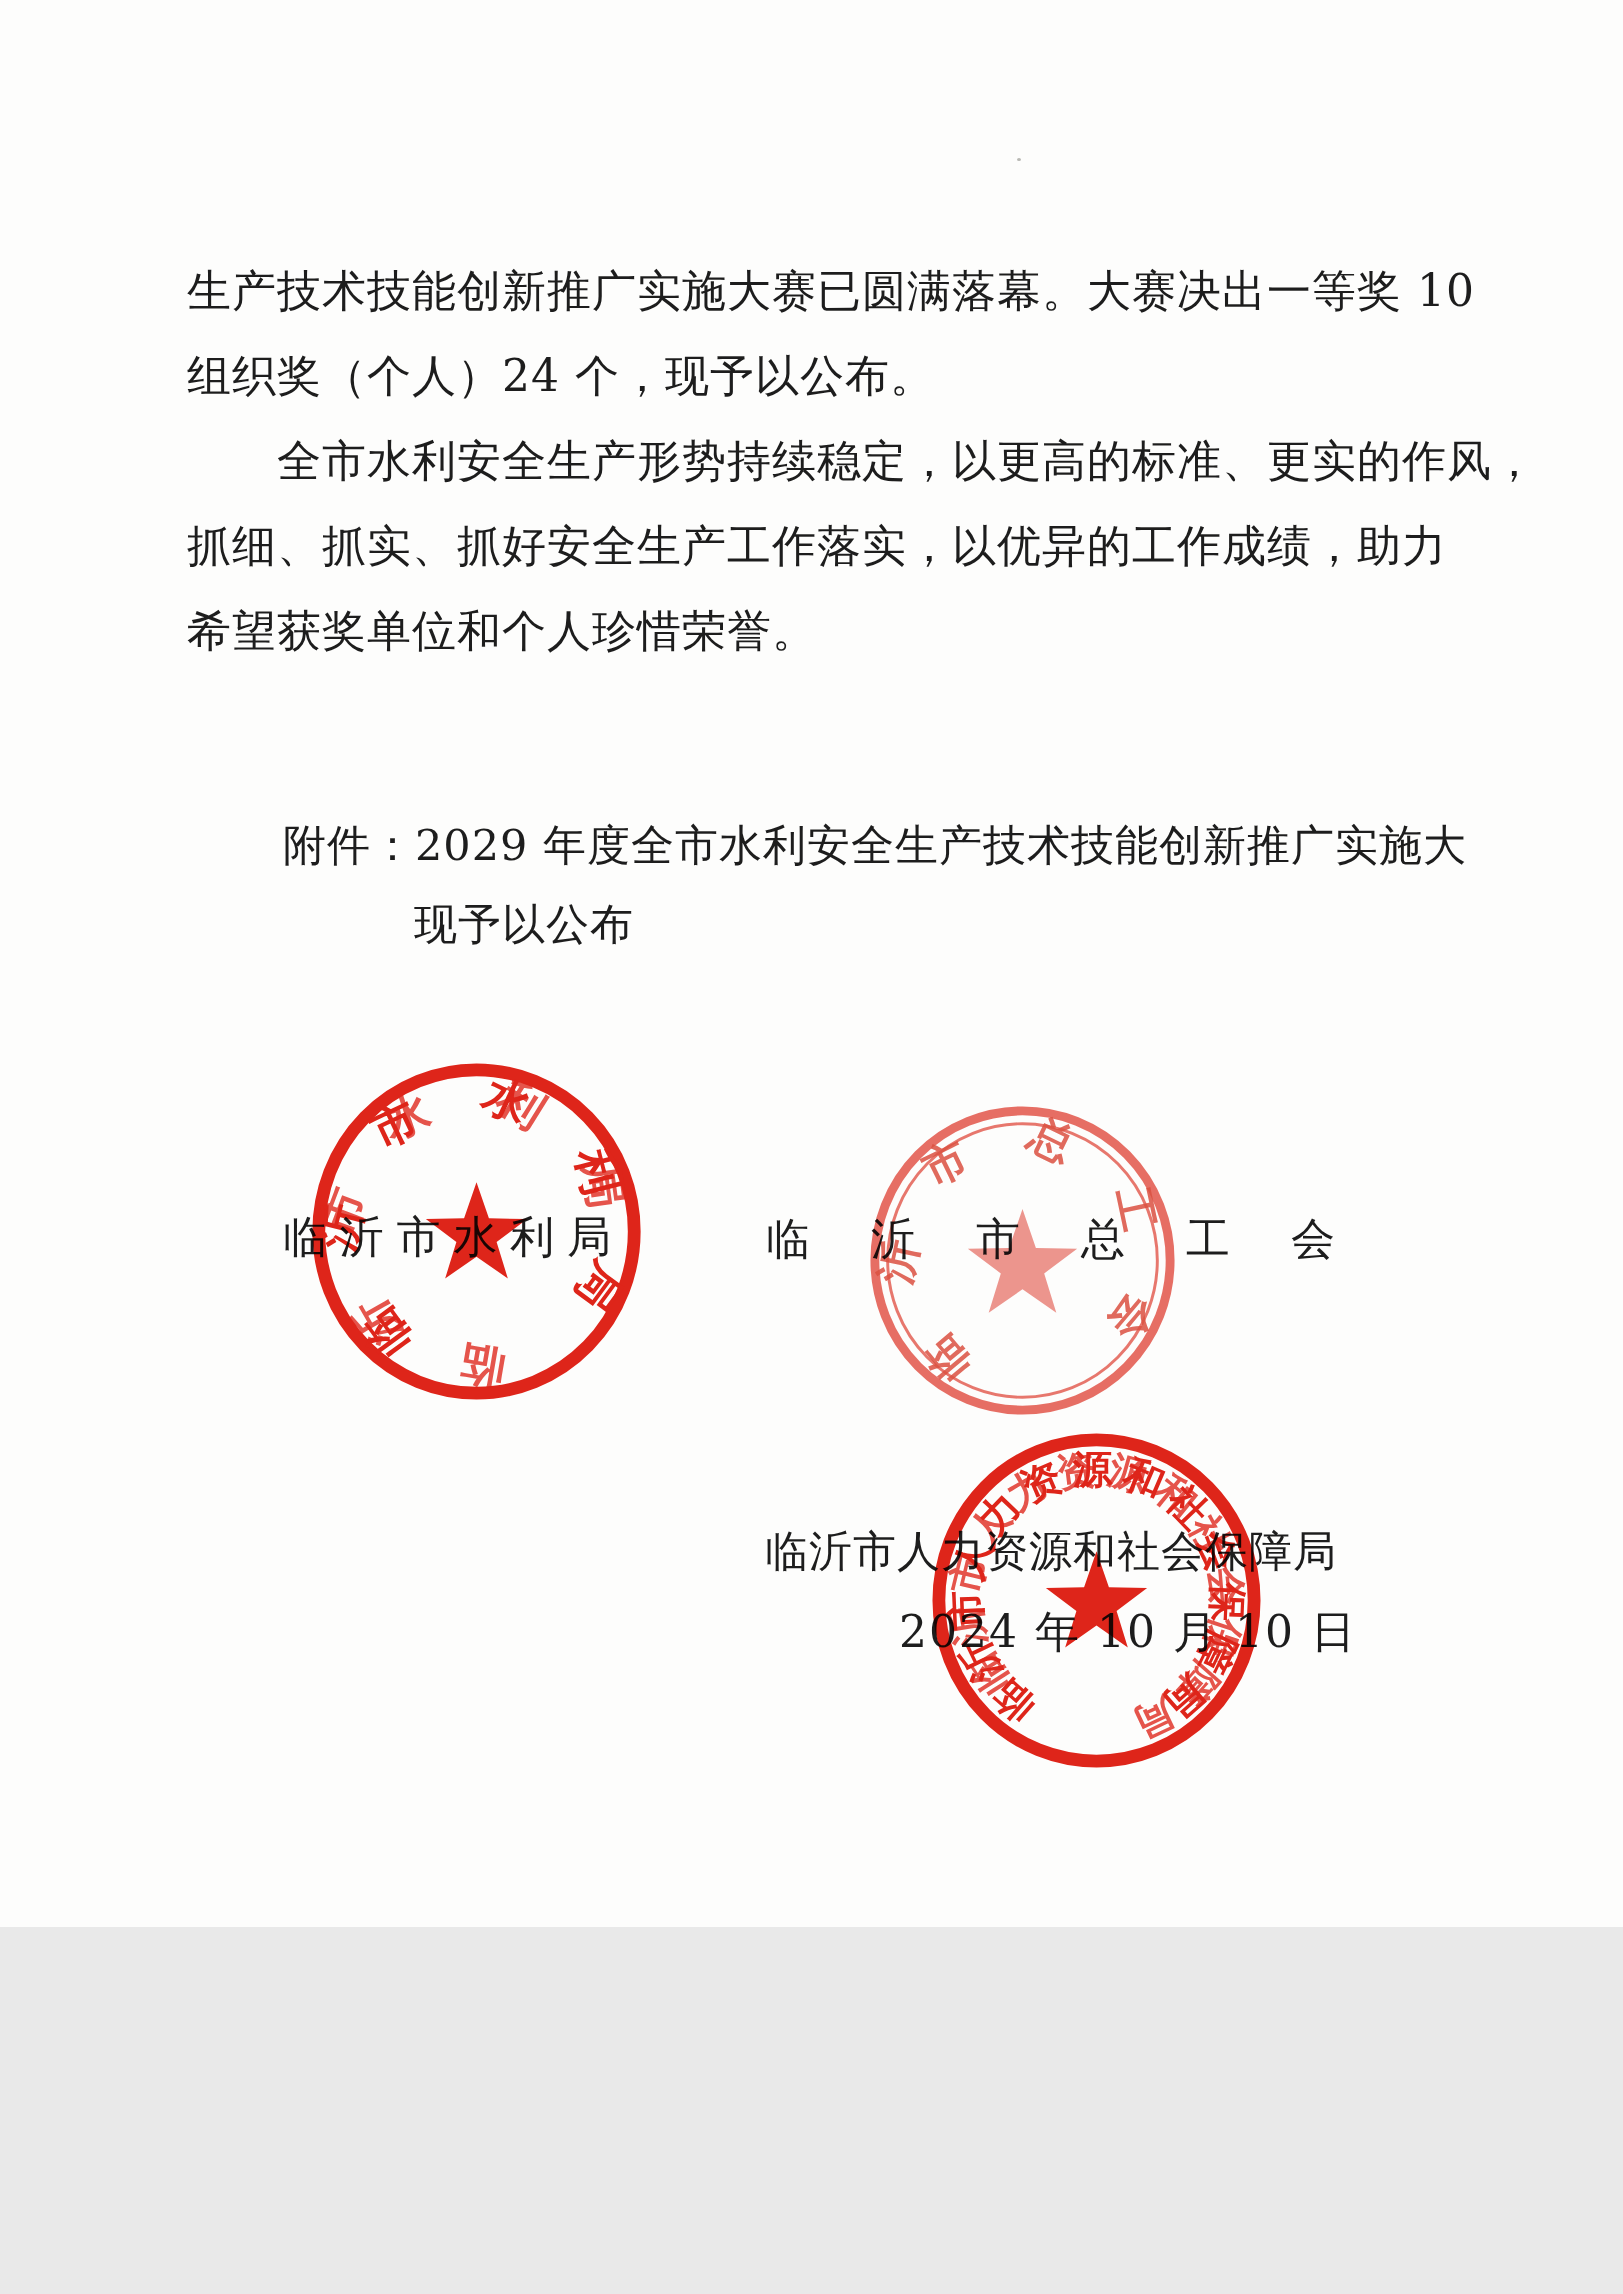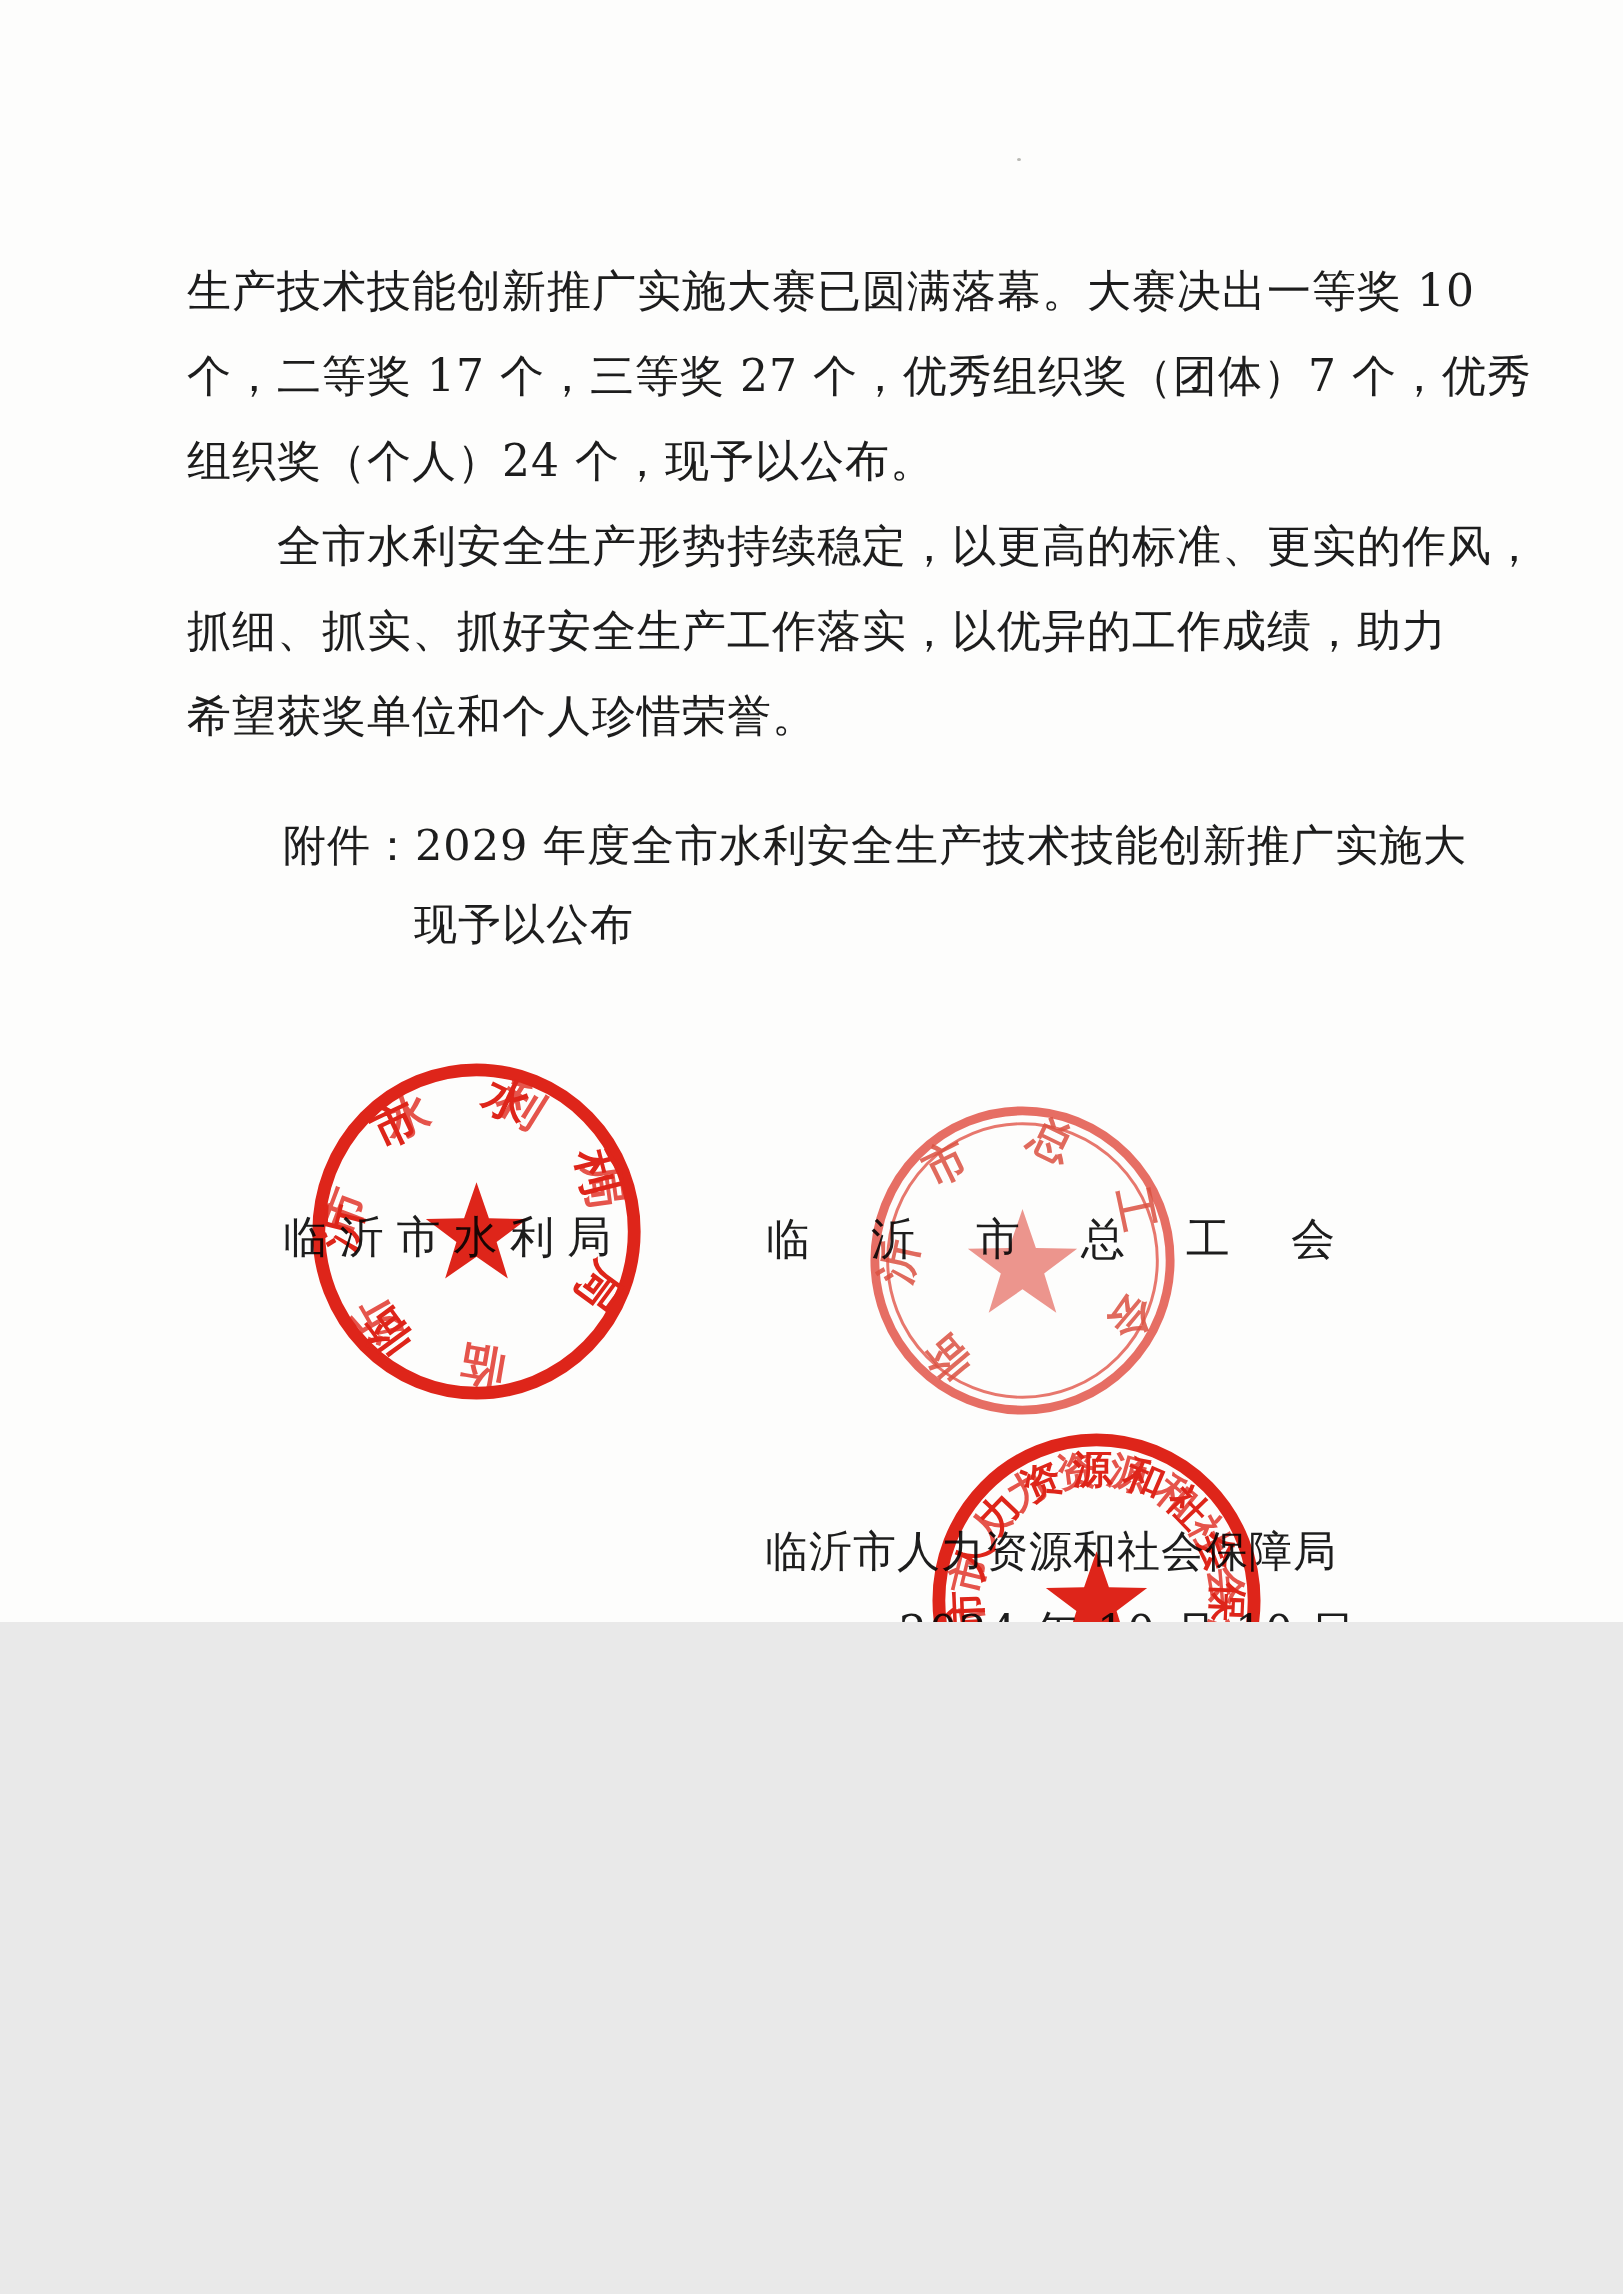--- a/index.html
+++ b/index.html
@@ -1,18 +1,18 @@
 <!DOCTYPE html>
 <html><head>
 <meta charset="utf-8">
 <style>
   html,body{margin:0;padding:0;background:#e9e9e9;}
   .page{
     position:relative;
-    width:1623px;height:1622px;
+    width:1623px;height:1927px;
     margin:0 auto;
     background:#fdfdfc;
     overflow:hidden;
     font-family:"DejaVu Serif","Liberation Serif",serif;
     color:#1d1d1d;
   }
   
   .body-block{position:absolute;left:187px;top:248px;width:1271px;}
   .body-line{
     font-size:44px;line-height:85px;height:85px;
@@ -55,21 +55,20 @@
     border-radius:2px;
   }
 </style>
 </head>
 <body>
 
 <div class="page">
 
   <section class="body-block">
     <div class="body-line">生产技术技能创新推广实施大赛已圆满落幕。大赛决出一等奖 10</div>
-    <div class="body-line">个，二等奖 17 个，三等奖 27 个，优秀组织奖（团体）7 个，优秀</div>
     <div class="body-line">组织奖（个人）24 个，现予以公布。</div>
     <div class="body-line indent">全市水利安全生产形势持续稳定，以更高的标准、更实的作风，</div>
     <div class="body-line">抓细、抓实、抓好安全生产工作落实，以优异的工作成绩，助力</div>
     <div class="body-line">希望获奖单位和个人珍惜荣誉。</div>
   </section>
 
   <section class="attachment">
     <div class="att-line att-line-1"><span>附件：</span><span>2029 年度全市水利安全生产技术技能创新推广实施大</span></div>
     <div class="att-line att-line-2">现予以公布</div>
   </section>

